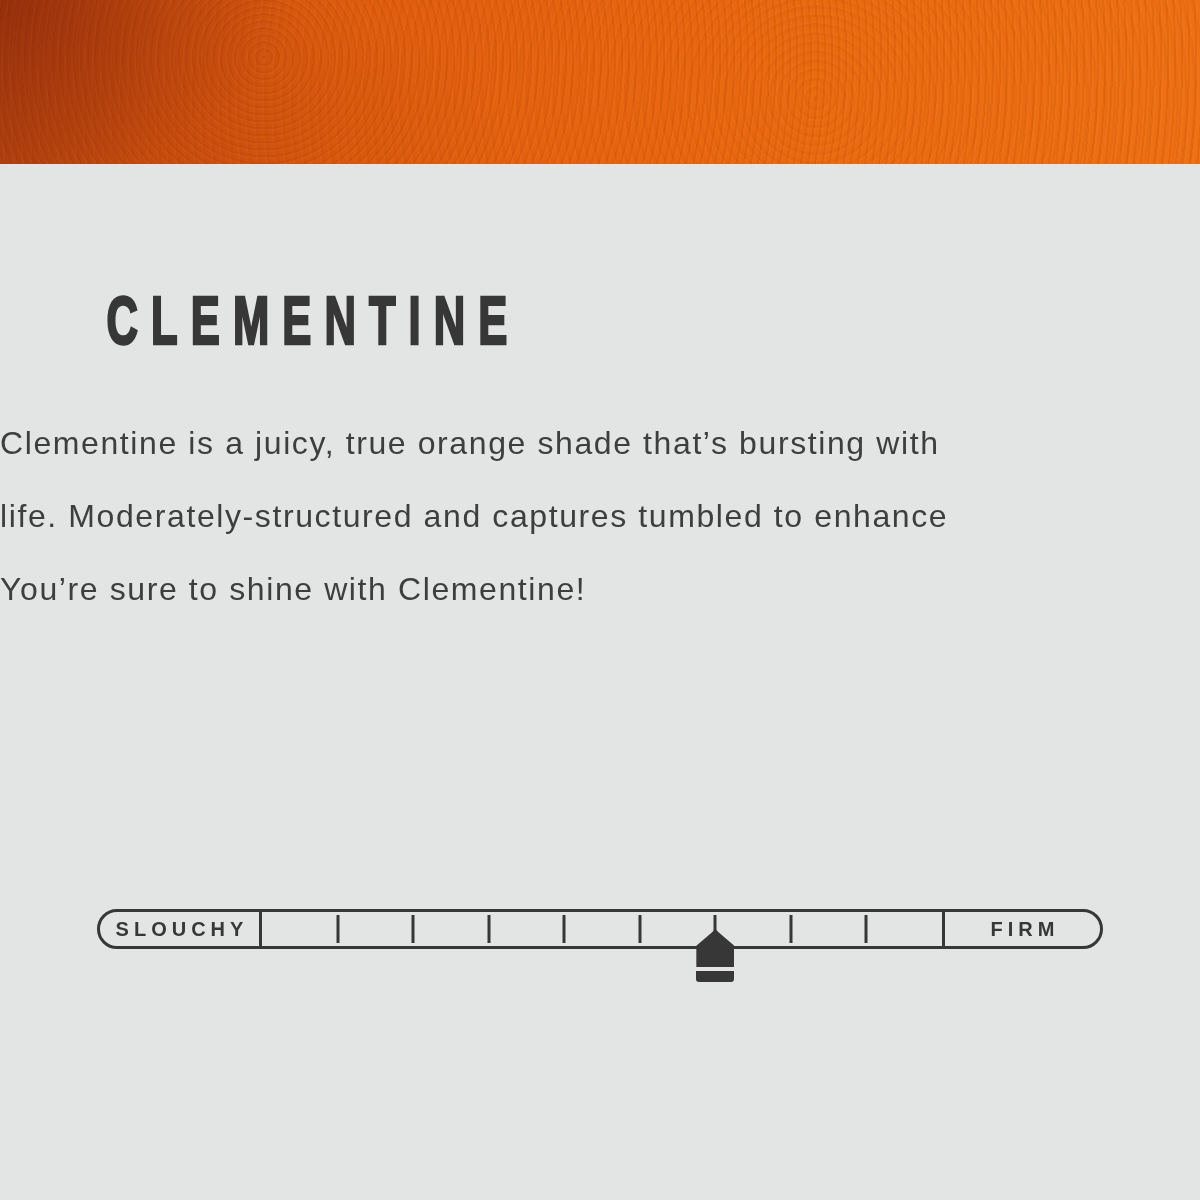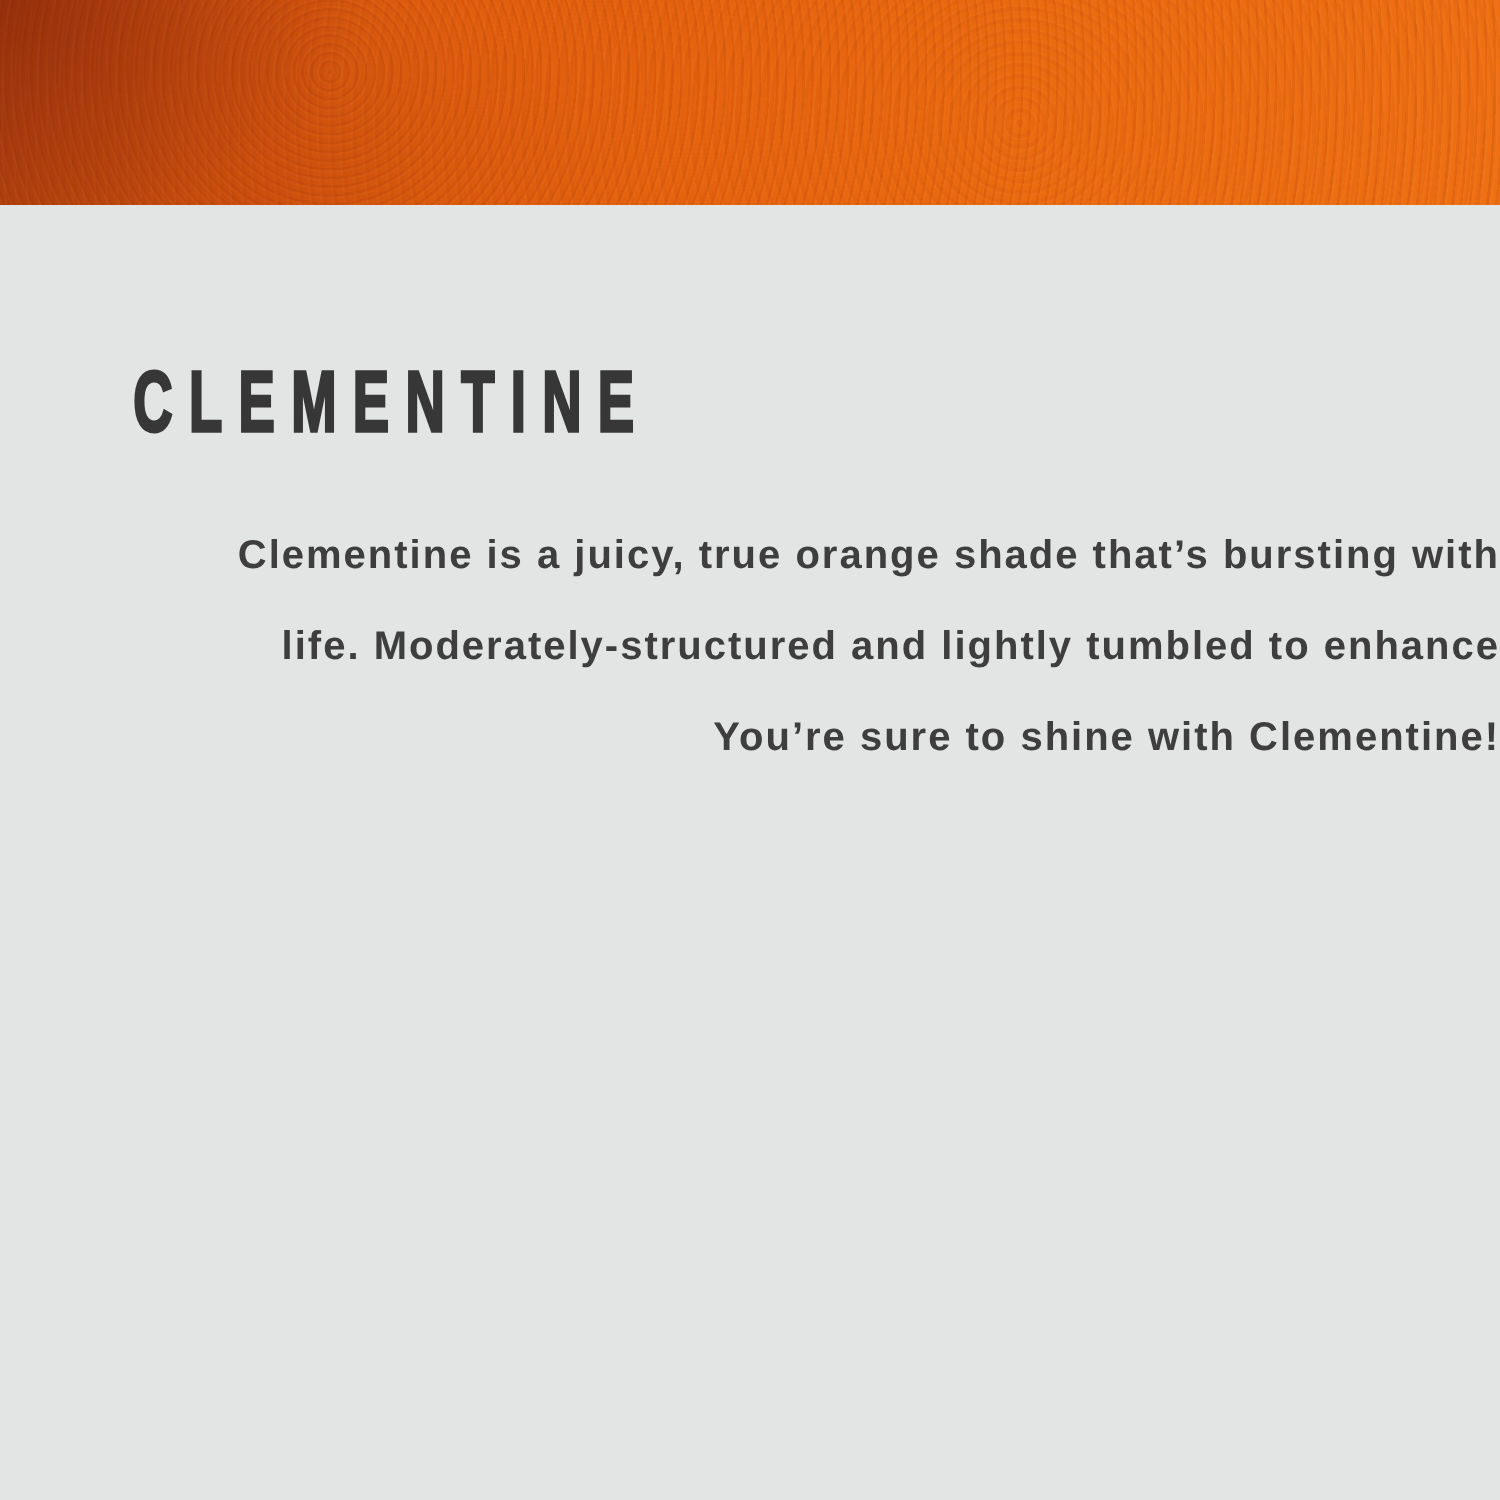--- a/index.html
+++ b/index.html
@@ -44,26 +44,26 @@
     margin-right:-.30em;
     -webkit-text-stroke:2.6px currentColor;
     transform:scaleX(.66) scaleY(1.04);
     transform-origin:center top;
     white-space:nowrap;
   }
 
   
   .desc{
     position:absolute;left:0;top:407px;width:1200px;
-    text-align:right;
+    text-align:left;
     color:var(--ink-soft);
     font-size:32px;
     letter-spacing:1.6px;
     line-height:73px;
-    font-weight:700;
+    font-weight:400;
   }
 
   
   .scale{
     position:absolute;left:97px;width:1006px;height:40px;
     border:3px solid var(--ink);
     border-radius:21px;
     color:var(--ink);
   }
   .scale.first{top:909px;}
@@ -101,19 +101,37 @@
 <body>
 
 <div class="page">
 
   <div class="banner"></div>
 
   <h1 class="title"><span class="stretch">CLEMENTINE</span></h1>
 
   <div class="desc">
     <div>Clementine is a juicy, true orange shade that’s bursting with</div>
-    <div>life. Moderately-structured and lightly tumbled to enhance</div>
+    <div>life. Moderately-structured and captures tumbled to enhance</div>
     <div>You’re sure to shine with Clementine!</div>
   </div>
 
+  <div class="scale first">
+    <div class="cap cap-left">SLOUCHY</div>
+    <div class="cap cap-right">FIRM</div>
+    <div class="track">
+        <div class="tick" style="left: 11.1111%;"></div>
+        <div class="tick" style="left: 22.2222%;"></div>
+        <div class="tick" style="left: 33.3333%;"></div>
+        <div class="tick" style="left: 44.4444%;"></div>
+        <div class="tick" style="left: 55.5556%;"></div>
+        <div class="tick" style="left: 66.6667%;"></div>
+        <div class="tick" style="left: 77.7778%;"></div>
+        <div class="tick" style="left: 88.8889%;"></div>
+        <div class="marker" style="left: 66.6667%;">
+          <div class="head"></div>
+          <div class="base"></div>
+        </div>
+      </div>
+  </div>
 
 
 </div>
 
 </body></html>

